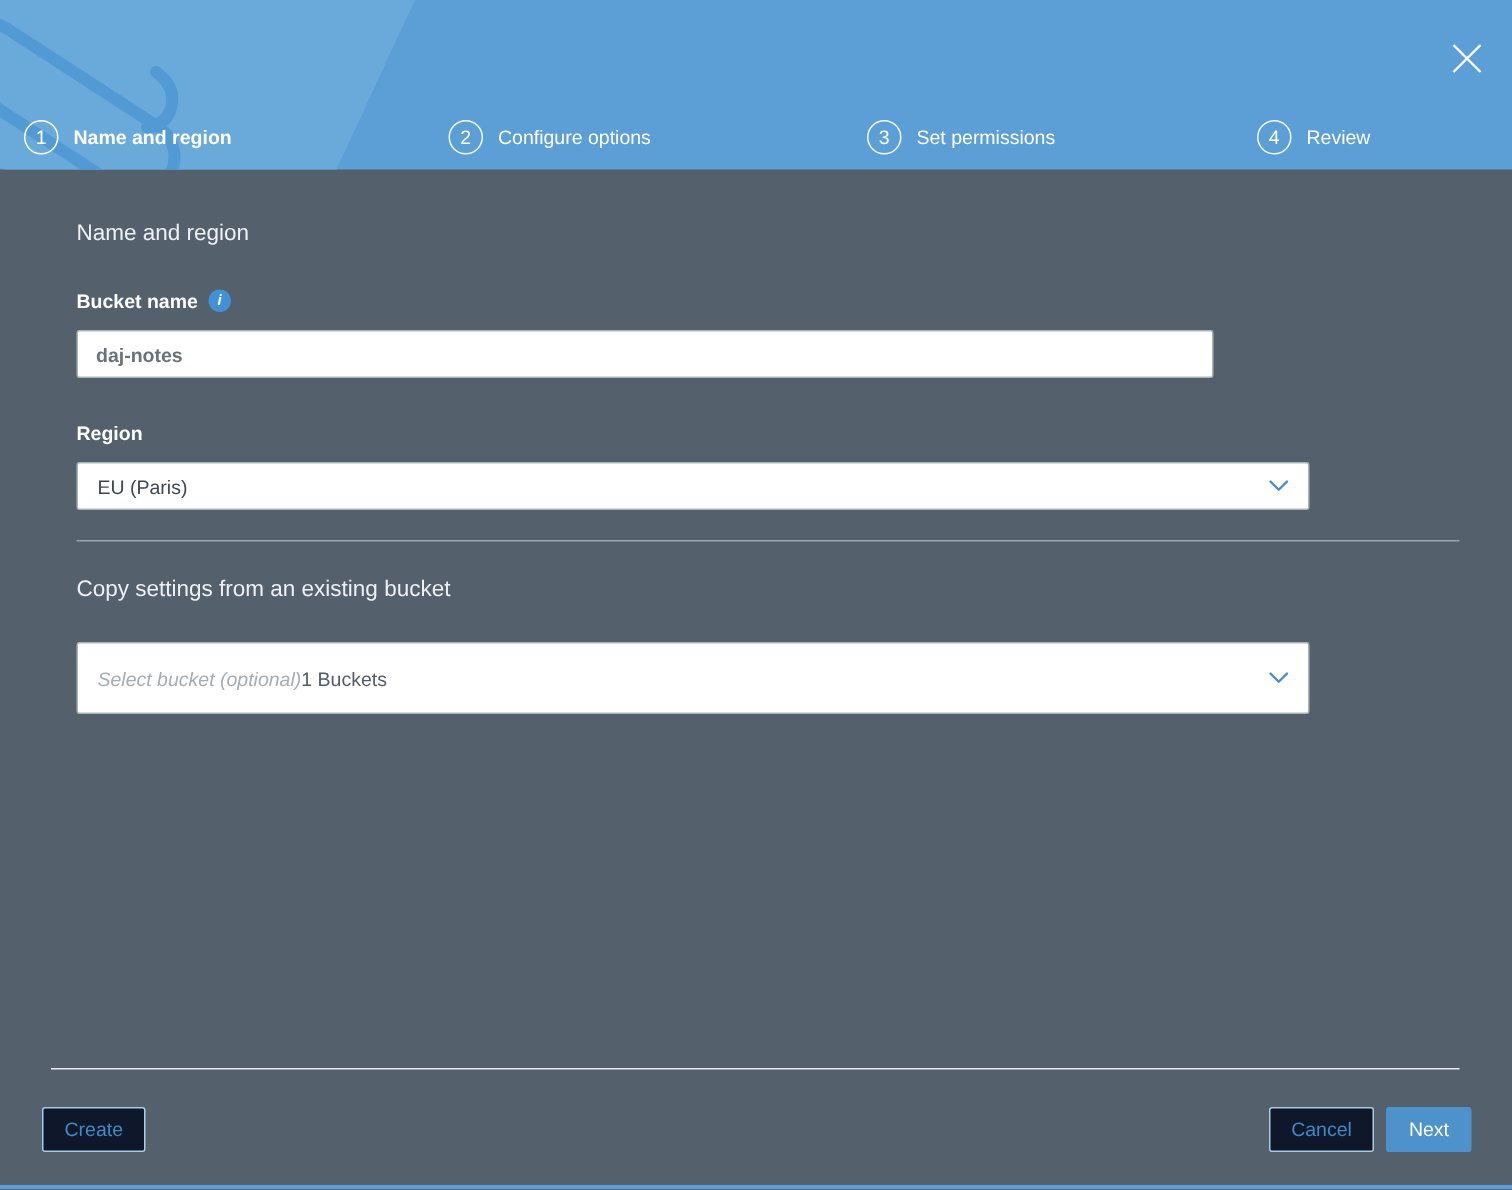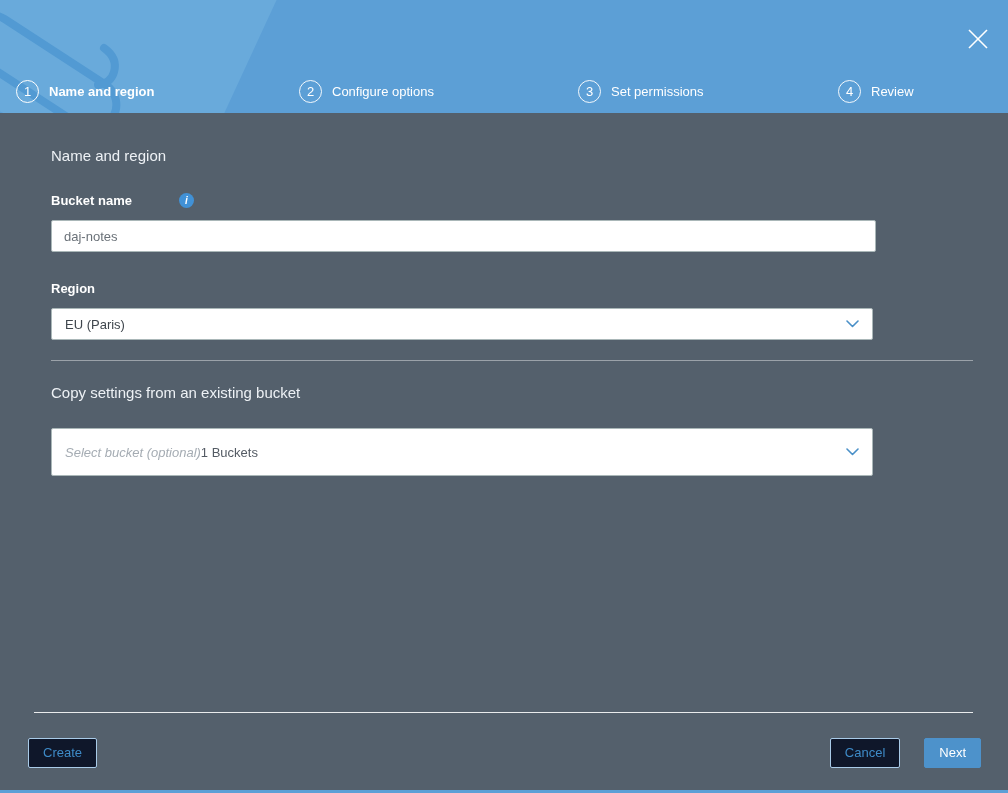--- a/index.html
+++ b/index.html
@@ -89,49 +89,49 @@
     font-weight: 400;
     color: #EDF1F5;
   }
   .field-label {
     margin-top: 29px;
     display: flex;
     align-items: center;
     font-size: 13px;
     font-weight: 700;
     color: #FFFFFF;
-    gap: 40px;
   }
   .info-icon {
     margin-left: 7px;
     width: 15px;
     height: 15px;
     border-radius: 50%;
     background: #4191D6;
     color: #FFFFFF;
     font-size: 10px;
     font-weight: 700;
     font-style: italic;
     display: flex;
     align-items: center;
     justify-content: center;
   }
   .text-input {
     display: block;
     margin-top: 12px;
-    width: 825px;
+    width: 758px;
     height: 32px;
     border: 1px solid #AAB7B8;
     border-radius: 2px;
     background: #FFFFFF;
     padding: 0 12px;
     font-family: "Liberation Sans", sans-serif;
     font-size: 13px;
     color: #6A7178;
     outline: none;
+    font-weight: bold;
   }
   .select-box {
     margin-top: 12px;
     width: 822px;
     height: 32px;
     border: 1px solid #AAB7B8;
     border-radius: 2px;
     background: #FFFFFF;
     padding: 0 13px;
     display: flex;
@@ -186,21 +186,21 @@
     color: #3E8BC8;
     border: 1px solid #A9CBE8;
   }
   .btn-primary {
     background: #4D92CB;
     color: #FFFFFF;
     border: 1px solid #4D92CB;
     font-weight: 400;
     text-align: right;
   }
-  .footer-right { display: flex; gap: 24px; }
+  .footer-right { display: flex; gap: 8px; }
 
   .bottom-strip {
     position: absolute;
     left: 0;
     right: 0;
     bottom: 0;
     height: 3px;
     background: #5C9FD6;
   }
 </style>

